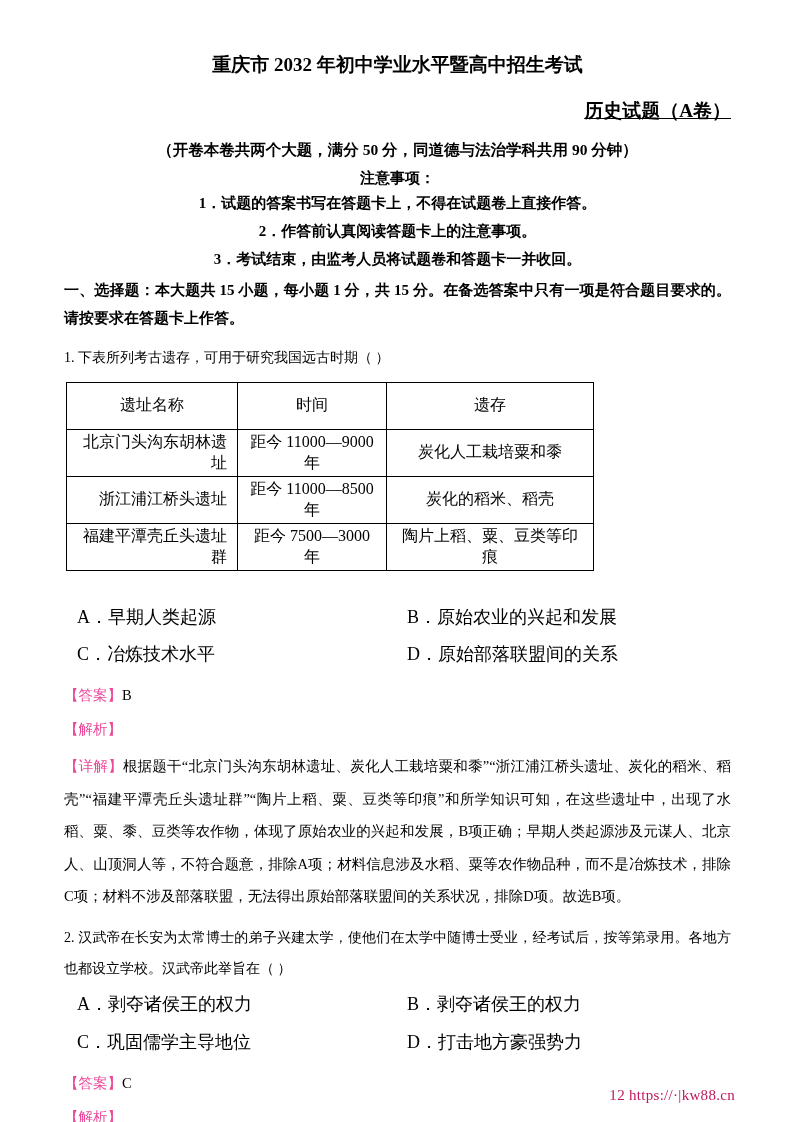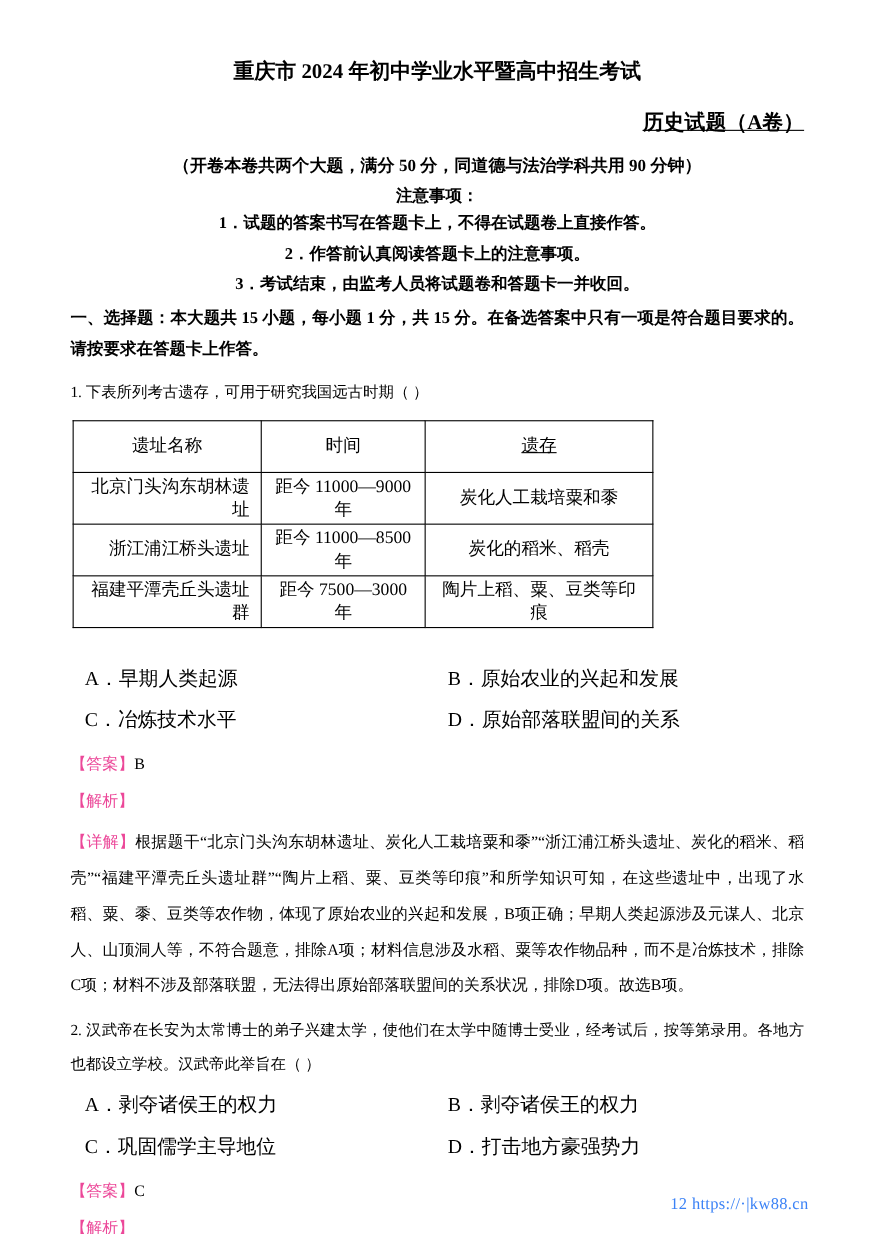--- a/index.html
+++ b/index.html
@@ -31,52 +31,52 @@
     border: 1px solid #000;
     height: 42px;
     padding: 2px 10px;
     font-weight: normal;
     text-align: center;
     vertical-align: middle;
   }
   .q-table td.left { text-align: right; padding-left: 8px; }
   .q-table .col1 { width: 150px; }
   .q-table .col2 { width: 128px; }
-  .q-table .col3 { width: 186px; text-decoration: underline; }
+  .q-table .col3 { width: 186px; }
   .options {
     display: grid;
     grid-template-columns: 330px auto;
     padding-left: 13px;
     font-size: 18px;
     line-height: 2.1;
     margin-bottom: 4px;
   }
   .ans-line { margin: 9px 0 9px 0; font-size: 14.5px; line-height: 1.7; }
   .teal { color: #ec4899; }
   .detail {
     font-size: 14.5px;
     line-height: 2.24;
     text-align: justify;
     margin: 4px 0 10px 0;
   }
   .footer {
     position: absolute;
     right: 58px;
     bottom: 18px;
-    color: #3b82f6;
+    color: #be185d;
     font-size: 15px;
     letter-spacing: 0.3px;
   }
 </style>
 </head>
 <body>
 
 <div class="page">
 
-  <div class="title">重庆市 2024 年初中学业水平暨高中招生考试</div>
+  <div class="title">重庆市 2032 年初中学业水平暨高中招生考试</div>
   <div class="title2">历史试题（A卷）</div>
   <div class="subtitle">（开卷本卷共两个大题，满分 50 分，同道德与法治学科共用 90 分钟）</div>
 
   <div class="notice-heading">注意事项：</div>
   <div class="notice-item">1．试题的答案书写在答题卡上，不得在试题卷上直接作答。</div>
   <div class="notice-item">2．作答前认真阅读答题卡上的注意事项。</div>
   <div class="notice-item">3．考试结束，由监考人员将试题卷和答题卡一并收回。</div>
 
   <div class="section-intro">一、选择题：本大题共 15 小题，每小题 1 分，共 15 分。在备选答案中只有一项是符合题目要求的。请按要求在答题卡上作答。</div>
 

